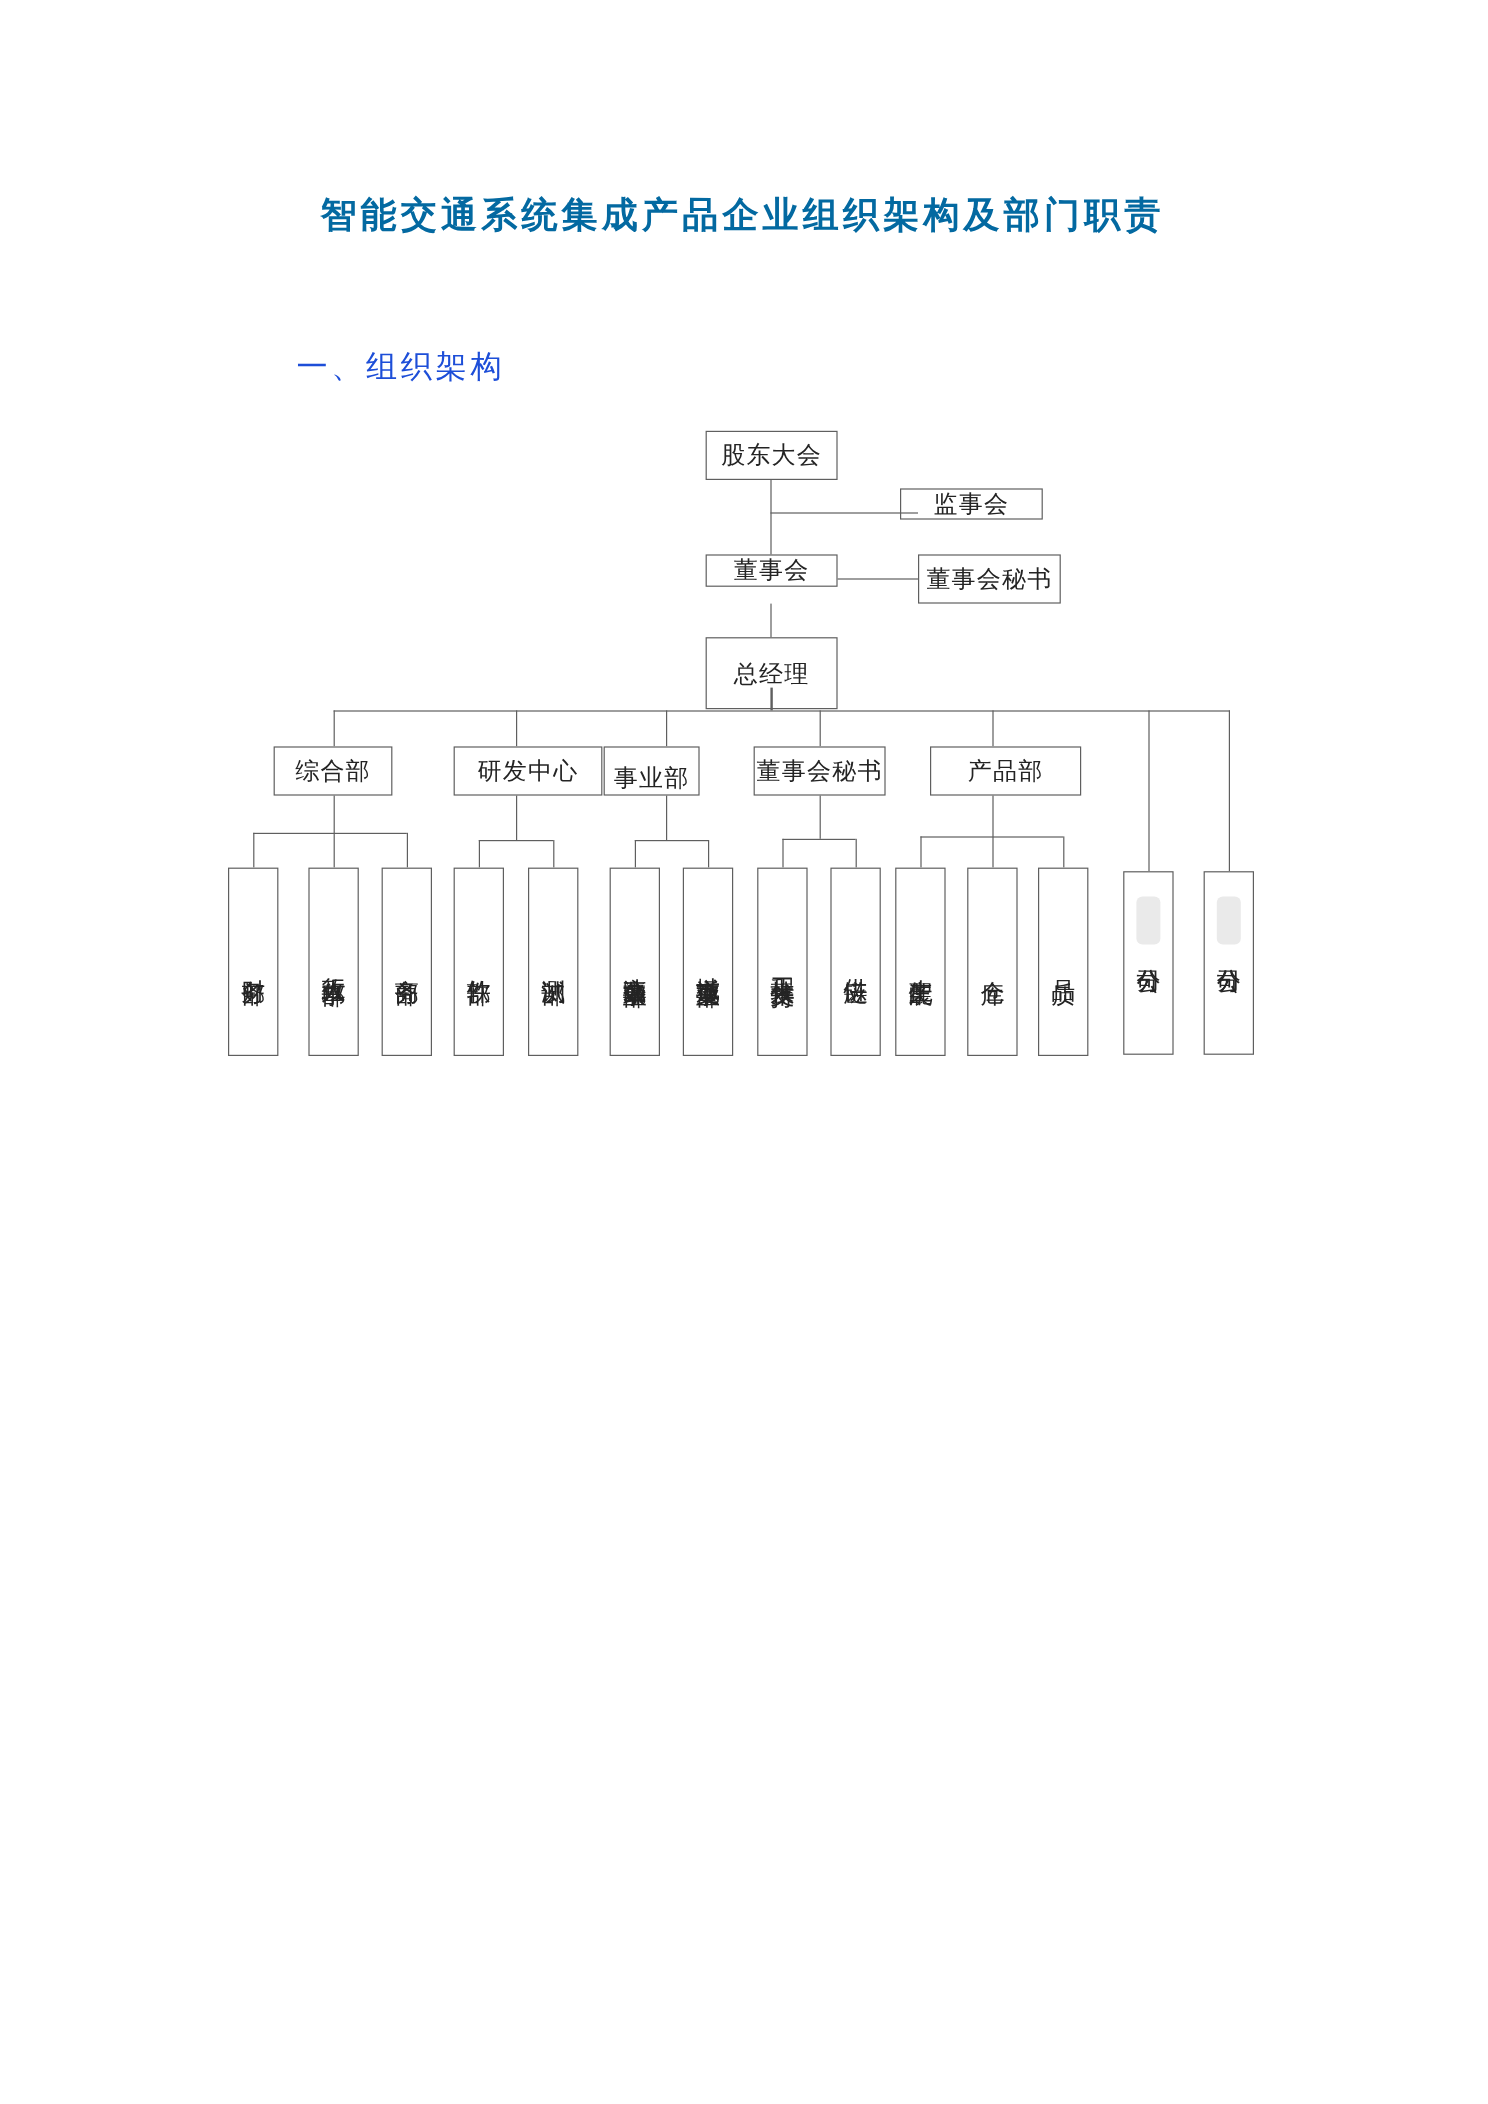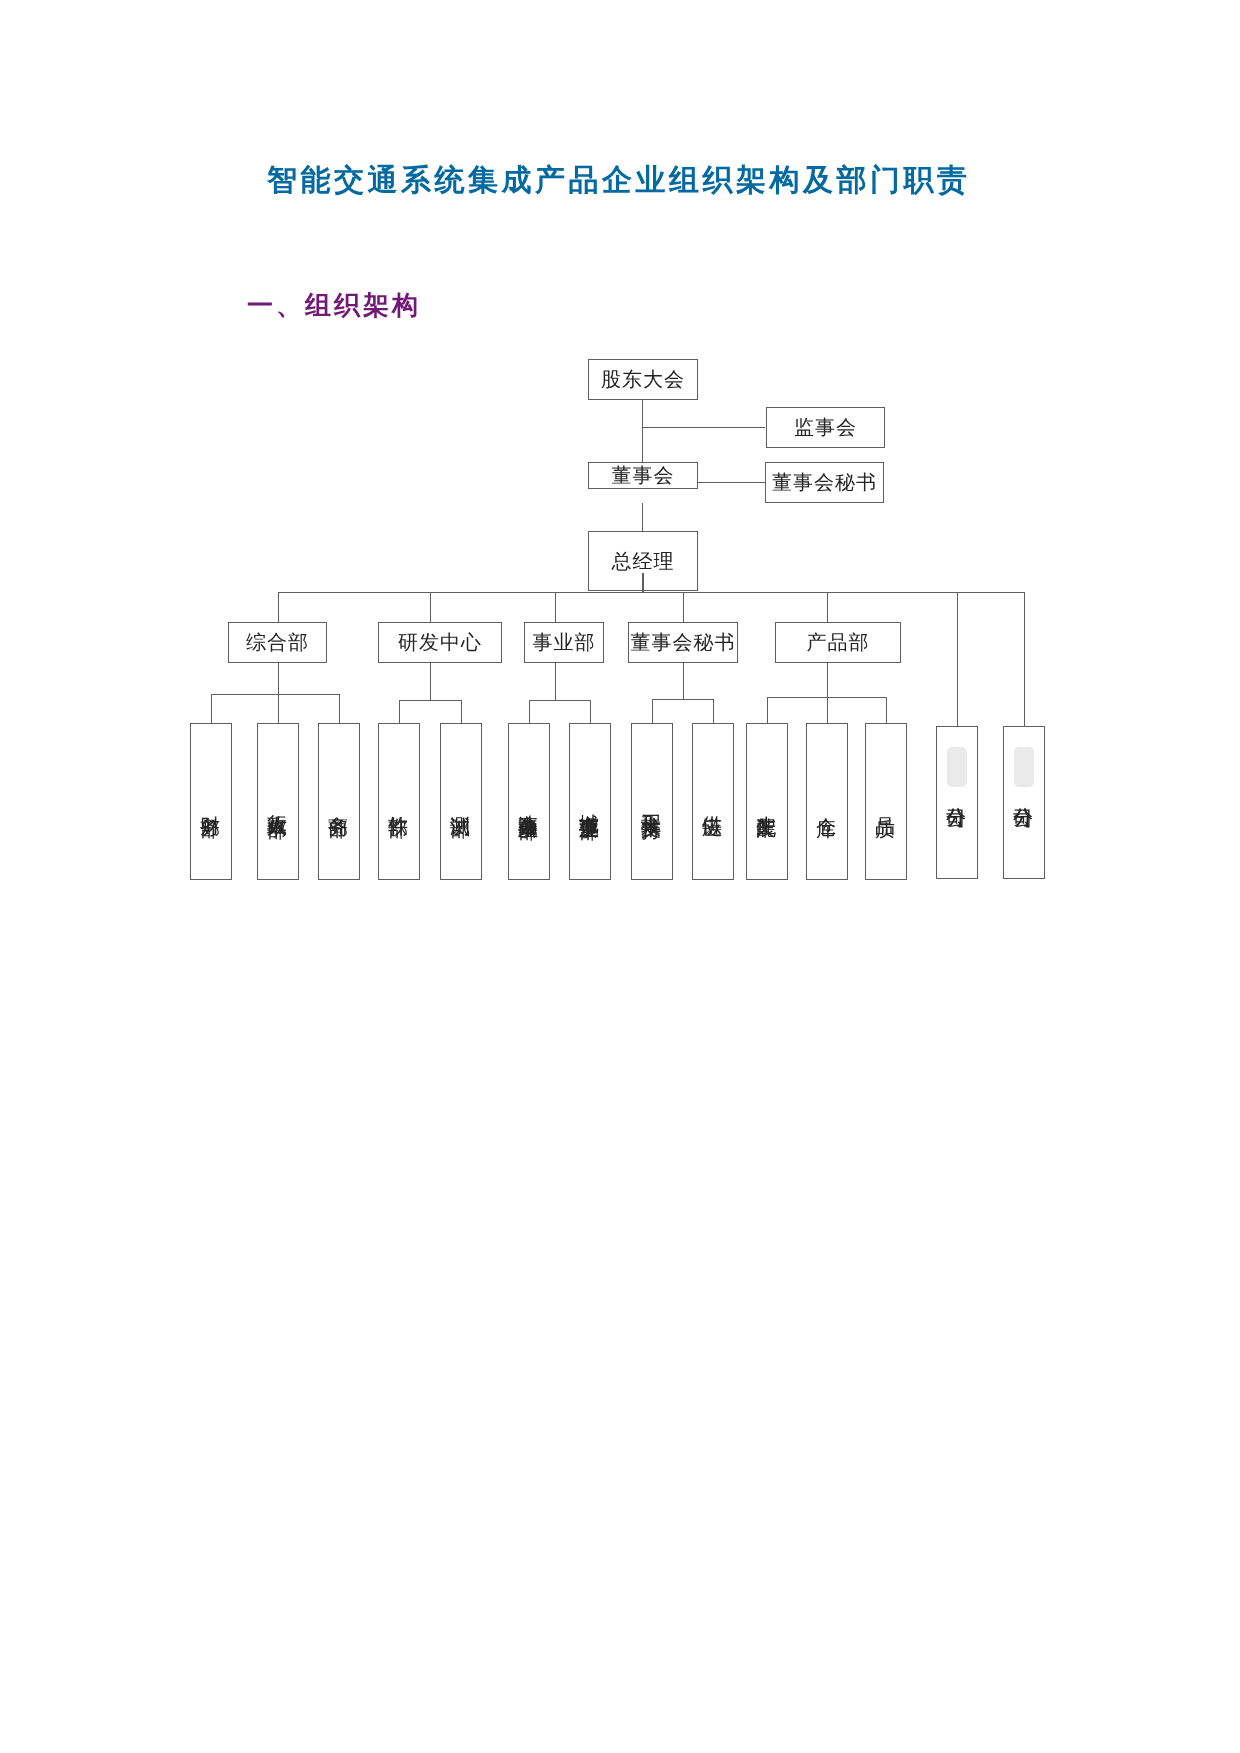--- a/index.html
+++ b/index.html
@@ -11,22 +11,22 @@
     font-family:"Liberation Serif","DejaVu Serif",serif;
     color:#1f1f1f;
   }
   .doc-title{
     position:absolute;left:267px;top:160px;
     font-size:30px;font-weight:bold;letter-spacing:3.5px;
     line-height:40px;white-space:nowrap;color:#0369a1;
   }
   .section-heading{
     position:absolute;left:247px;top:289px;
-    font-size:26px;font-weight:bold;letter-spacing:3px;
-    line-height:34px;white-space:nowrap;color:#701a75;
+    font-size:26px;font-weight:normal;letter-spacing:3px;
+    line-height:34px;white-space:nowrap;color:#1d4ed8;
   }
   .box{
     position:absolute;
     border:1px solid #5f5f5f;
     background:#fff;
     box-sizing:border-box;
     display:flex;align-items:center;justify-content:center;
   }
   .box .lbl{
     font-size:20px;letter-spacing:1px;color:#242424;white-space:nowrap;
@@ -60,21 +60,21 @@
 <div id="page">
 
   <div class="doc-title">智能交通系统集成产品企业组织架构及部门职责</div>
   <div class="section-heading">一、组织架构</div>
 
   <div>
 
     <div class="box" style="left:588px;top:359px;width:110px;height:41px;">
         <span class="lbl">股东大会</span>
       </div>
-    <div class="box" style="left:766px;top:407px;width:119px;height:41px;">
+    <div class="box" style="left:750px;top:407px;width:119px;height:26px;">
         <span class="lbl">监事会</span>
       </div>
     <div class="box" style="left:588px;top:462px;width:110px;height:27px;">
         <span class="lbl">董事会</span>
       </div>
     <div class="box" style="left:765px;top:462px;width:119px;height:41px;">
         <span class="lbl">董事会秘书</span>
       </div>
     <div class="box" style="left:588px;top:531px;width:110px;height:60px;">
         <span class="lbl">总经理</span>
@@ -94,21 +94,21 @@
     <div class="ln" style="left:827px;top:592px;width:1px;height:30px;"></div>
     <div class="ln" style="left:957px;top:592px;width:1px;height:134px;"></div>
     <div class="ln" style="left:1024px;top:592px;width:1px;height:134px;"></div>
 
     <div class="box" style="left:228px;top:622px;width:99px;height:41px;">
         <span class="lbl">综合部</span>
       </div>
     <div class="box" style="left:378px;top:622px;width:124px;height:41px;">
         <span class="lbl">研发中心</span>
       </div>
-    <div class="box" style="left:524px;top:622px;width:80px;height:41px;">
+    <div class="box" style="left:503px;top:622px;width:80px;height:41px;align-items:flex-end;">
         <span class="lbl">事业部</span>
       </div>
     <div class="box" style="left:628px;top:622px;width:110px;height:41px;">
         <span class="lbl">董事会秘书</span>
       </div>
     <div class="box" style="left:775px;top:622px;width:126px;height:41px;">
         <span class="lbl">产品部</span>
       </div>
 
     <div class="ln" style="left:278px;top:663px;width:1px;height:60px;"></div>

